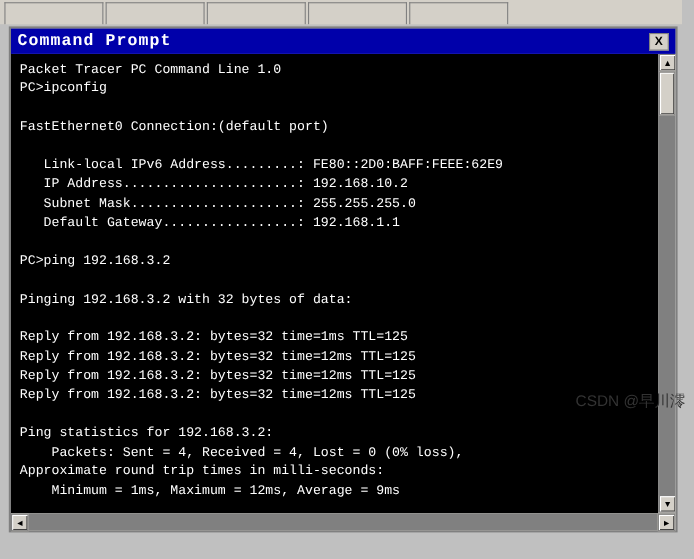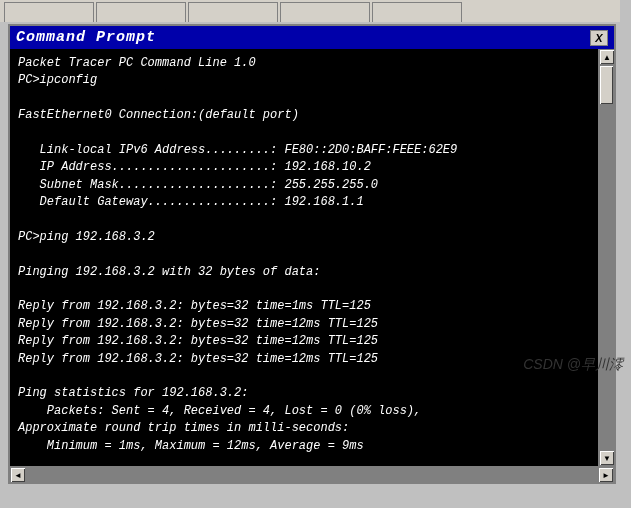--- a/index.html
+++ b/index.html
@@ -169,21 +169,21 @@
       position: relative;
       width: 631px;
       height: 508px;
       background: #c0c0c0;
     }
   </style>
 </head>
 <body>
 
 <div class="outer-wrapper">
-  <div style="position:absolute;top:0;left:0;width:631px;height:380px;background:#c0c0c0;font-style:italic;">
+  <div style="position:absolute;top:0;left:0;width:631px;height:380px;background:#c0c0c0;">
 
     <div class="tab-bar" style="position:absolute;top:0;left:0;width:620px;">
       <div class="tab"></div>
       <div class="tab"></div>
       <div class="tab"></div>
       <div class="tab"></div>
       <div class="tab"></div>
     </div>
 
     <div style="position:absolute;top:24px;left:8px;width:608px;height:460px;display:flex;flex-direction:column;border:2px solid #808080;box-shadow:-1px -1px 0 #fff inset,1px 1px 0 #404040 inset;">

